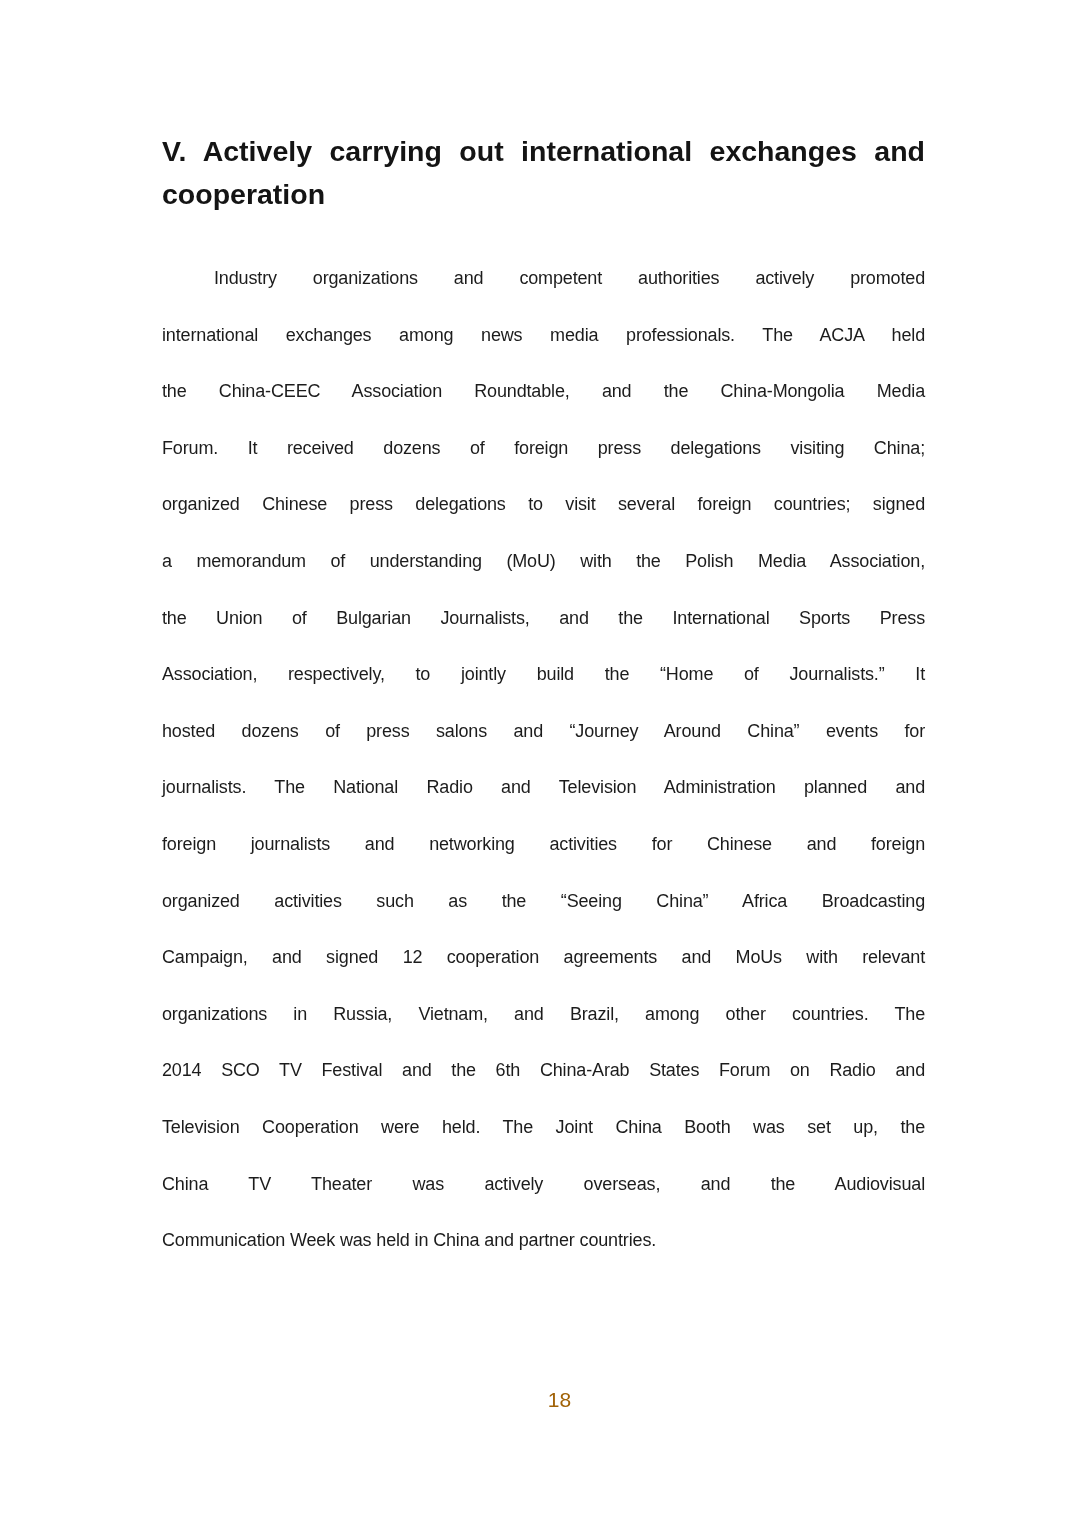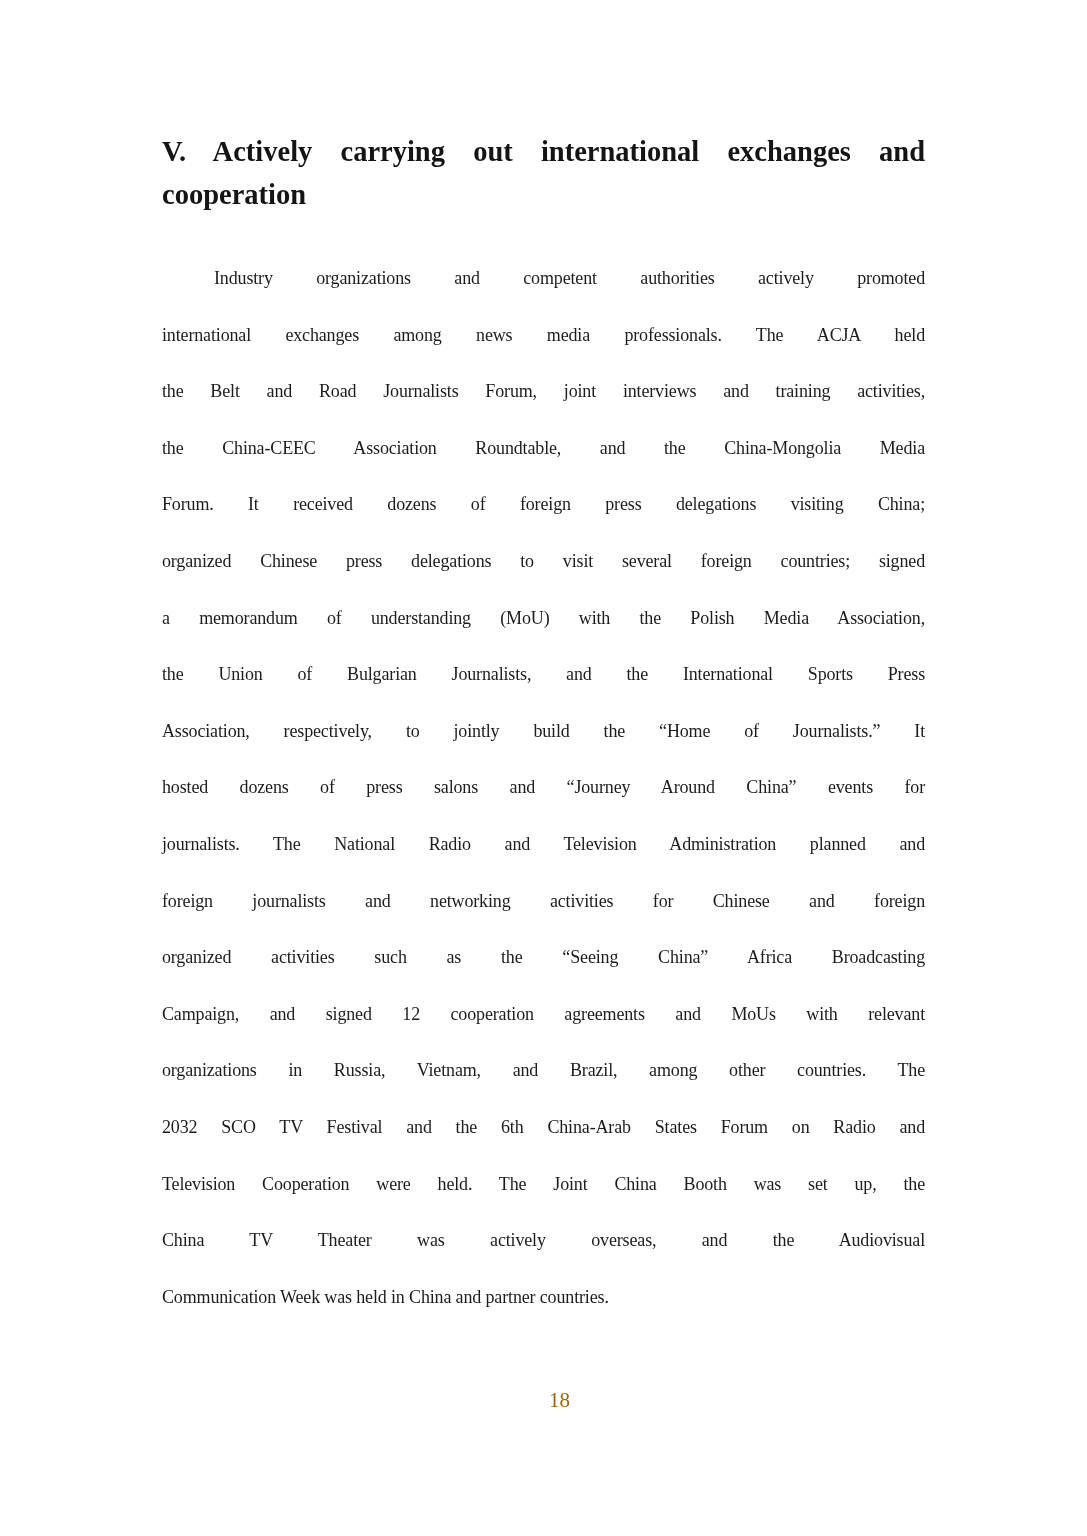--- a/index.html
+++ b/index.html
@@ -2,21 +2,21 @@
 <html><head>
 <meta charset="utf-8">
 <style>
   * { margin: 0; padding: 0; box-sizing: border-box; }
   html, body { background: #ffffff; }
   .page {
     position: relative;
     width: 1087px;
     height: 1536px;
     background: #ffffff;
-    font-family: Liberation Serif, serif;
+    font-family: Liberation Sans, sans-serif;
     color: #1a1a1a;
     overflow: hidden;
   }
   .content {
     position: absolute;
     left: 162px;
     top: 0;
     width: 763px;
   }
   .heading {
@@ -72,34 +72,33 @@
   <div class="content">
 
     <h1 class="heading">
       <div class="hline">V. Actively carrying out international exchanges and</div>
       <div class="hline hline-last">cooperation</div>
     </h1>
 
     <div class="bodytext">
       <div class="bline bline-indent">Industry organizations and competent authorities actively promoted</div>
       <div class="bline">international exchanges among news media professionals. The ACJA held</div>
-      <div class="bline">the Belt and Road Journalists Forum, joint interviews and training activities,</div>
       <div class="bline">the China-CEEC Association Roundtable, and the China-Mongolia Media</div>
       <div class="bline">Forum. It received dozens of foreign press delegations visiting China;</div>
       <div class="bline">organized Chinese press delegations to visit several foreign countries; signed</div>
       <div class="bline">a memorandum of understanding (MoU) with the Polish Media Association,</div>
       <div class="bline">the Union of Bulgarian Journalists, and the International Sports Press</div>
       <div class="bline">Association, respectively, to jointly build the “Home of Journalists.” It</div>
       <div class="bline">hosted dozens of press salons and “Journey Around China” events for</div>
       <div class="bline">journalists. The National Radio and Television Administration planned and</div>
       <div class="bline">foreign journalists and networking activities for Chinese and foreign</div>
       <div class="bline">organized activities such as the “Seeing China” Africa Broadcasting</div>
       <div class="bline">Campaign, and signed 12 cooperation agreements and MoUs with relevant</div>
       <div class="bline">organizations in Russia, Vietnam, and Brazil, among other countries. The</div>
-      <div class="bline">2032 SCO TV Festival and the 6th China-Arab States Forum on Radio and</div>
+      <div class="bline">2014 SCO TV Festival and the 6th China-Arab States Forum on Radio and</div>
       <div class="bline">Television Cooperation were held. The Joint China Booth was set up, the</div>
       <div class="bline">China TV Theater was actively overseas, and the Audiovisual</div>
       <div class="bline bline-last">Communication Week was held in China and partner countries.</div>
     </div>
 
   </div>
 
   <div class="page-number">18</div>
 </div>
 

